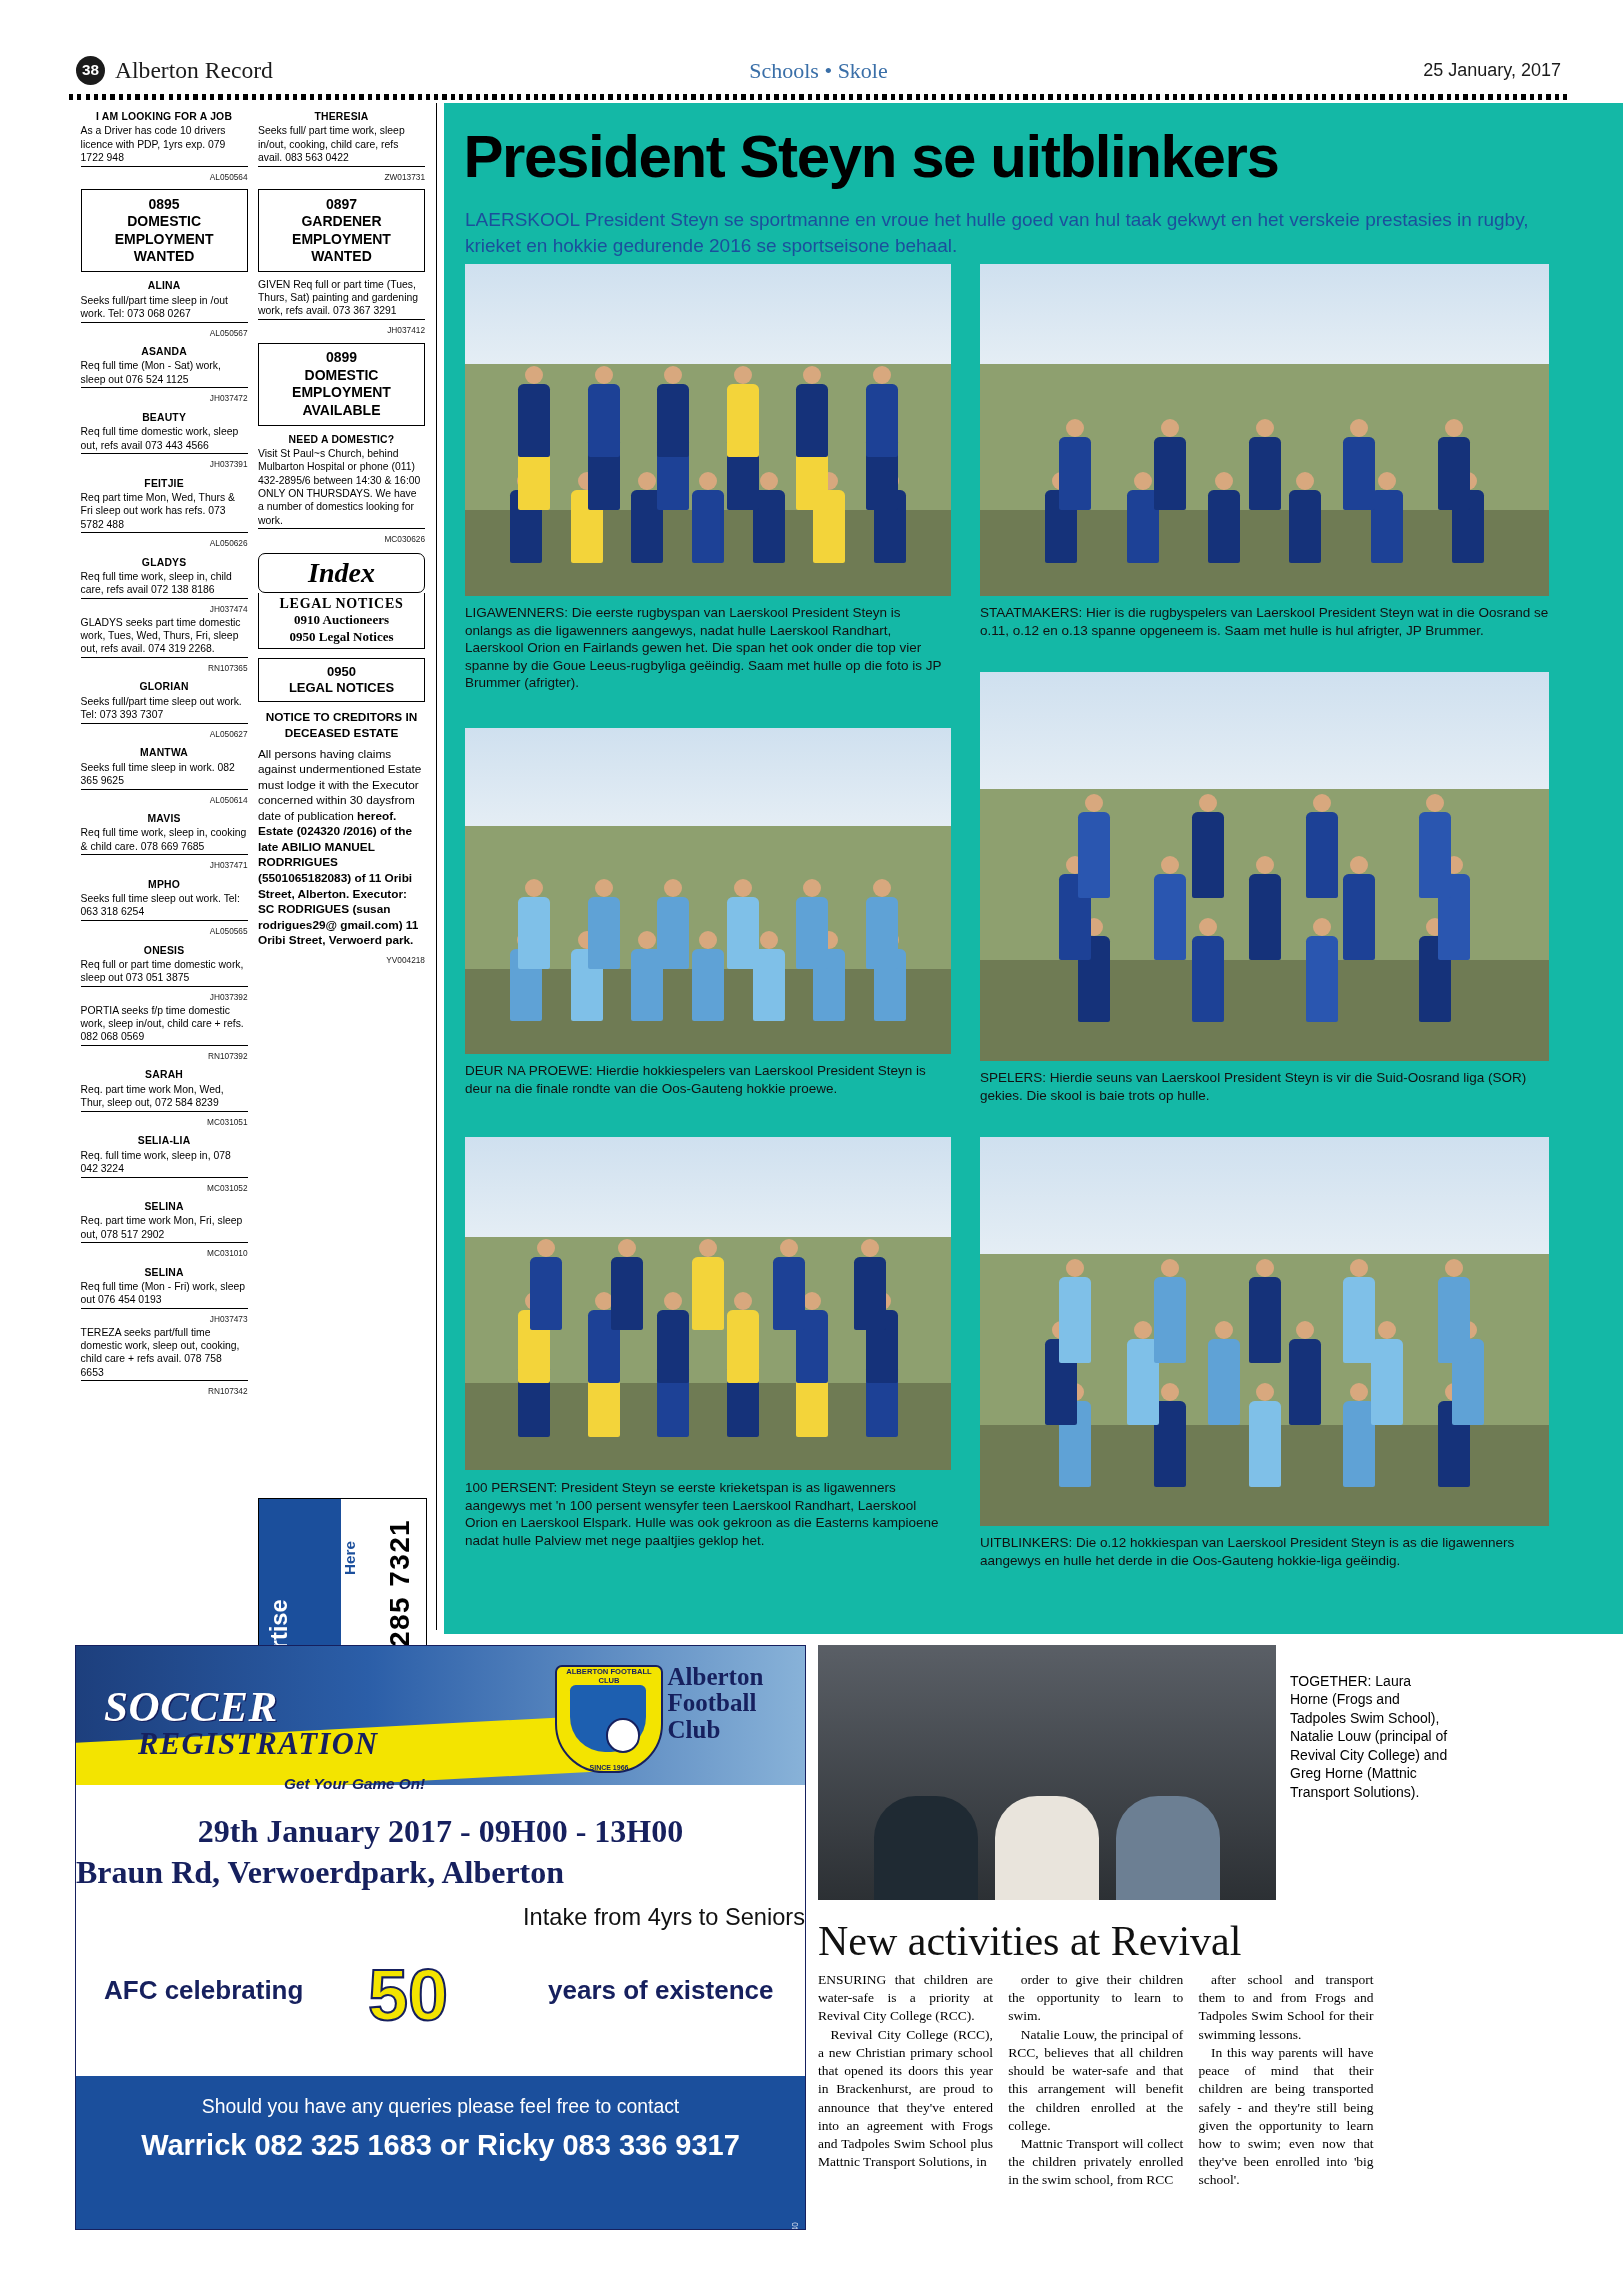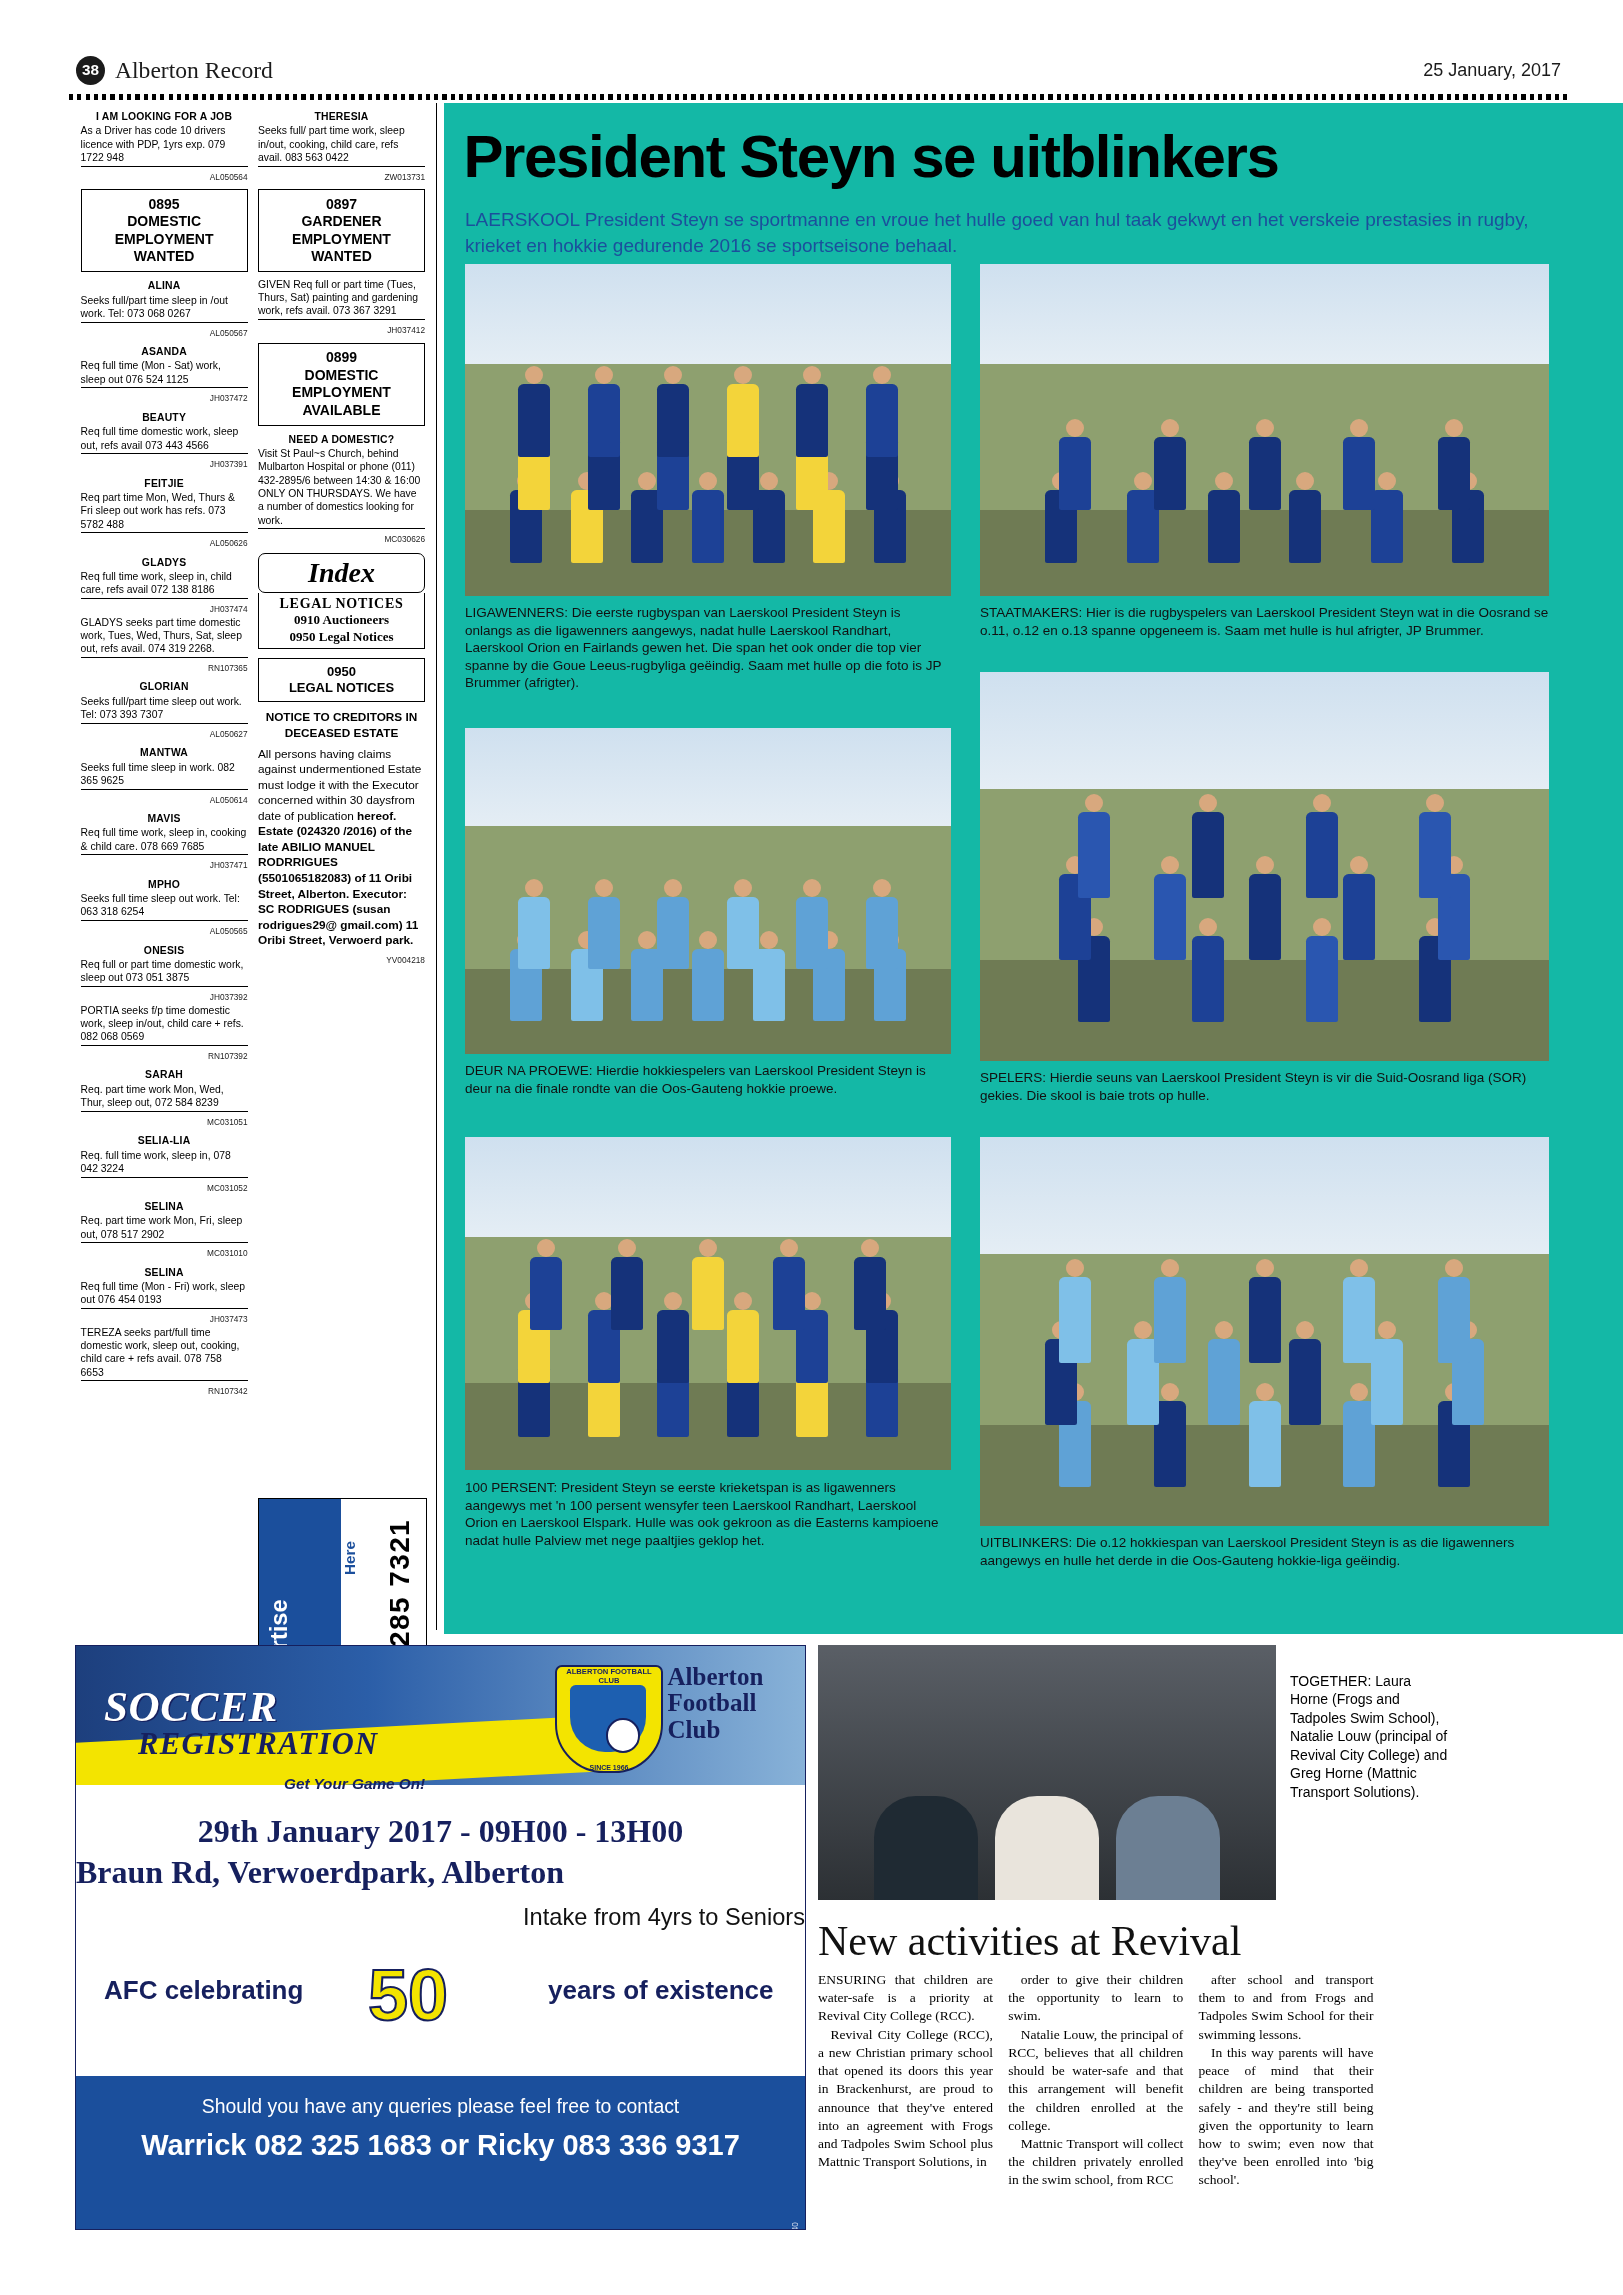--- a/index.html
+++ b/index.html
@@ -100,20 +100,21 @@
   .p-body{position:absolute;left:0;bottom:0;width:104px;height:104px;border-radius:42px 42px 0 0;}
 </style>
 </head>
 <body>
 
 <div class="page">
 
   <div class="masthead">
     <div class="mast-badge">38</div>
     <div class="mast-title">Alberton Record</div>
+    <div class="mast-center">Schools • Skole</div>
     <div class="mast-date">25 January, 2017</div>
   </div>
   <div class="mast-rule"></div>
 
   <div class="classifieds">
     <div class="cl-col cl-left" id="clLeft">
         <div>
           <div class="cl-name">I AM LOOKING FOR A JOB</div>
           <div class="cl-body">As a Driver has code 10 drivers licence with PDP, 1yrs exp. 079 1722 948</div>
           <div class="cl-ref">AL050564</div>
@@ -141,21 +142,21 @@
           <div class="cl-name">FEITJIE</div>
           <div class="cl-body">Req part time Mon, Wed, Thurs &amp; Fri sleep out work has refs. 073 5782 488</div>
           <div class="cl-ref">AL050626</div>
         </div>
         <div>
           <div class="cl-name">GLADYS</div>
           <div class="cl-body">Req full time work, sleep in, child care, refs avail 072 138 8186</div>
           <div class="cl-ref">JH037474</div>
         </div>
         <div>
-          <div class="cl-body">GLADYS seeks part time domestic work, Tues, Wed, Thurs, Sat, sleep out, refs avail. 074 319 2268.</div>
+          <div class="cl-body">GLADYS seeks part time domestic work, Tues, Wed, Thurs, Fri, sleep out, refs avail. 074 319 2268.</div>
           <div class="cl-ref">RN107365</div>
         </div>
         <div>
           <div class="cl-name">GLORIAN</div>
           <div class="cl-body">Seeks full/part time sleep out work. Tel: 073 393 7307</div>
           <div class="cl-ref">AL050627</div>
         </div>
         <div>
           <div class="cl-name">MANTWA</div>
           <div class="cl-body">Seeks full time sleep in work.

